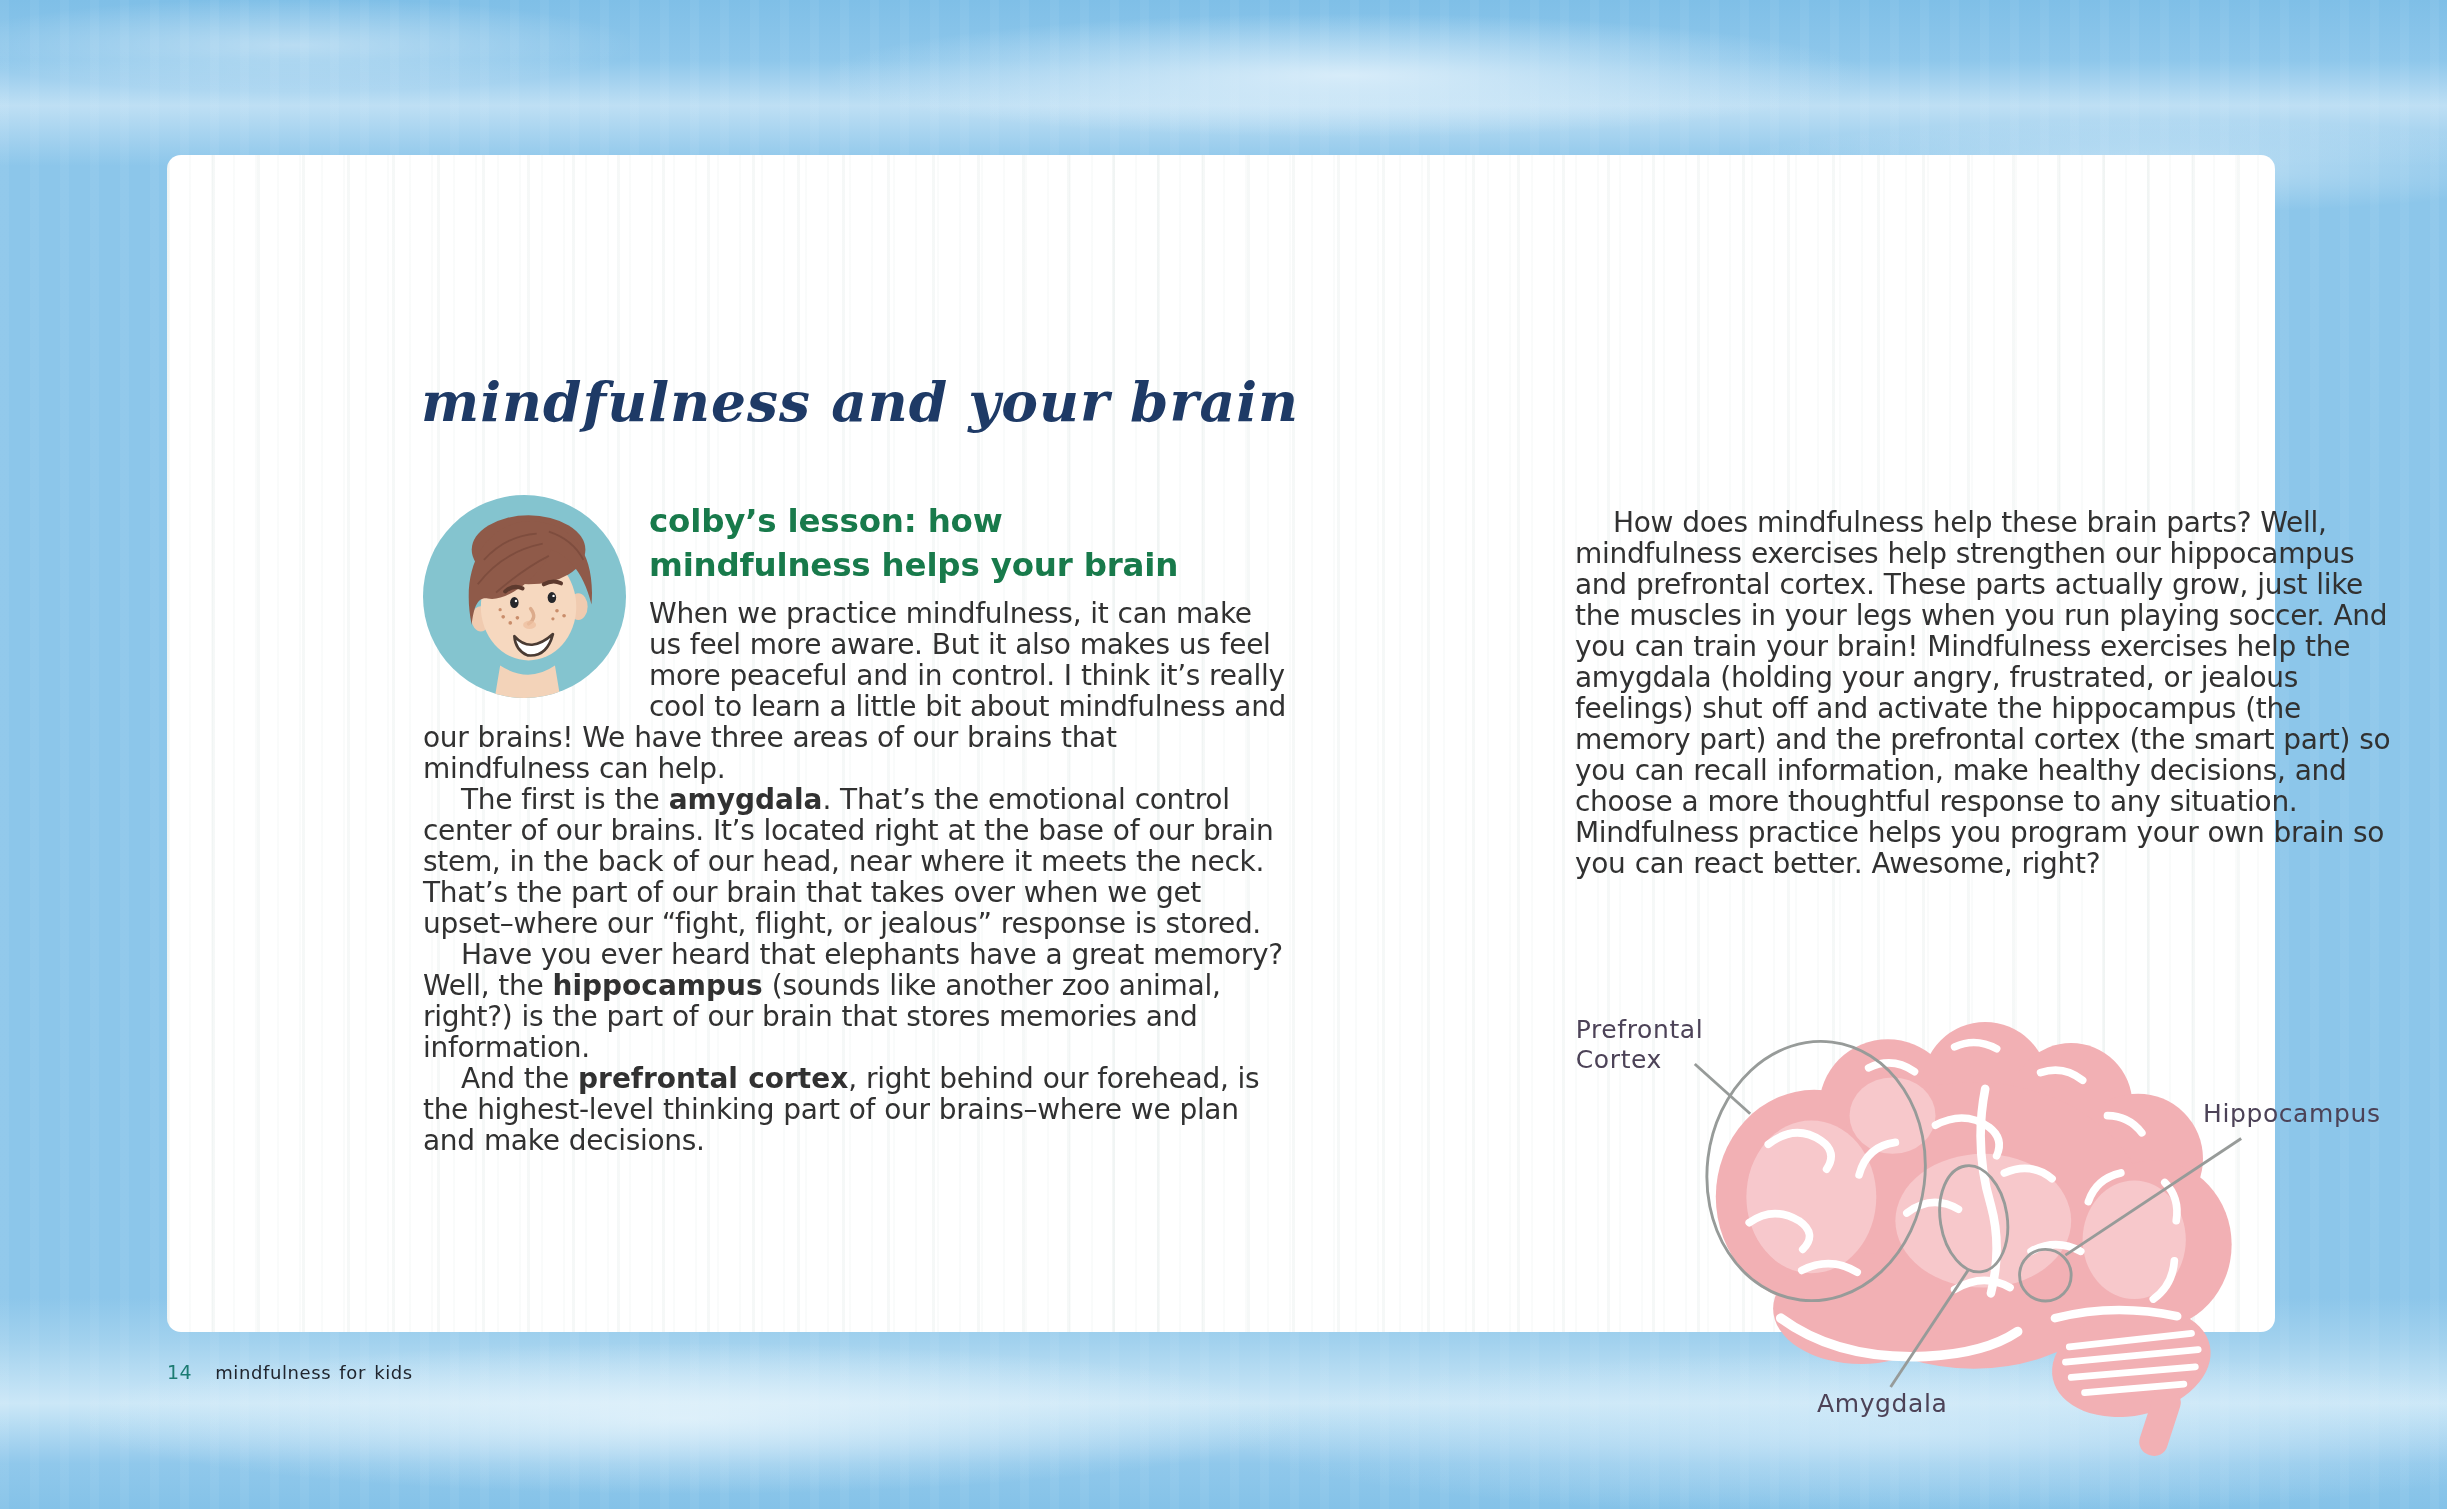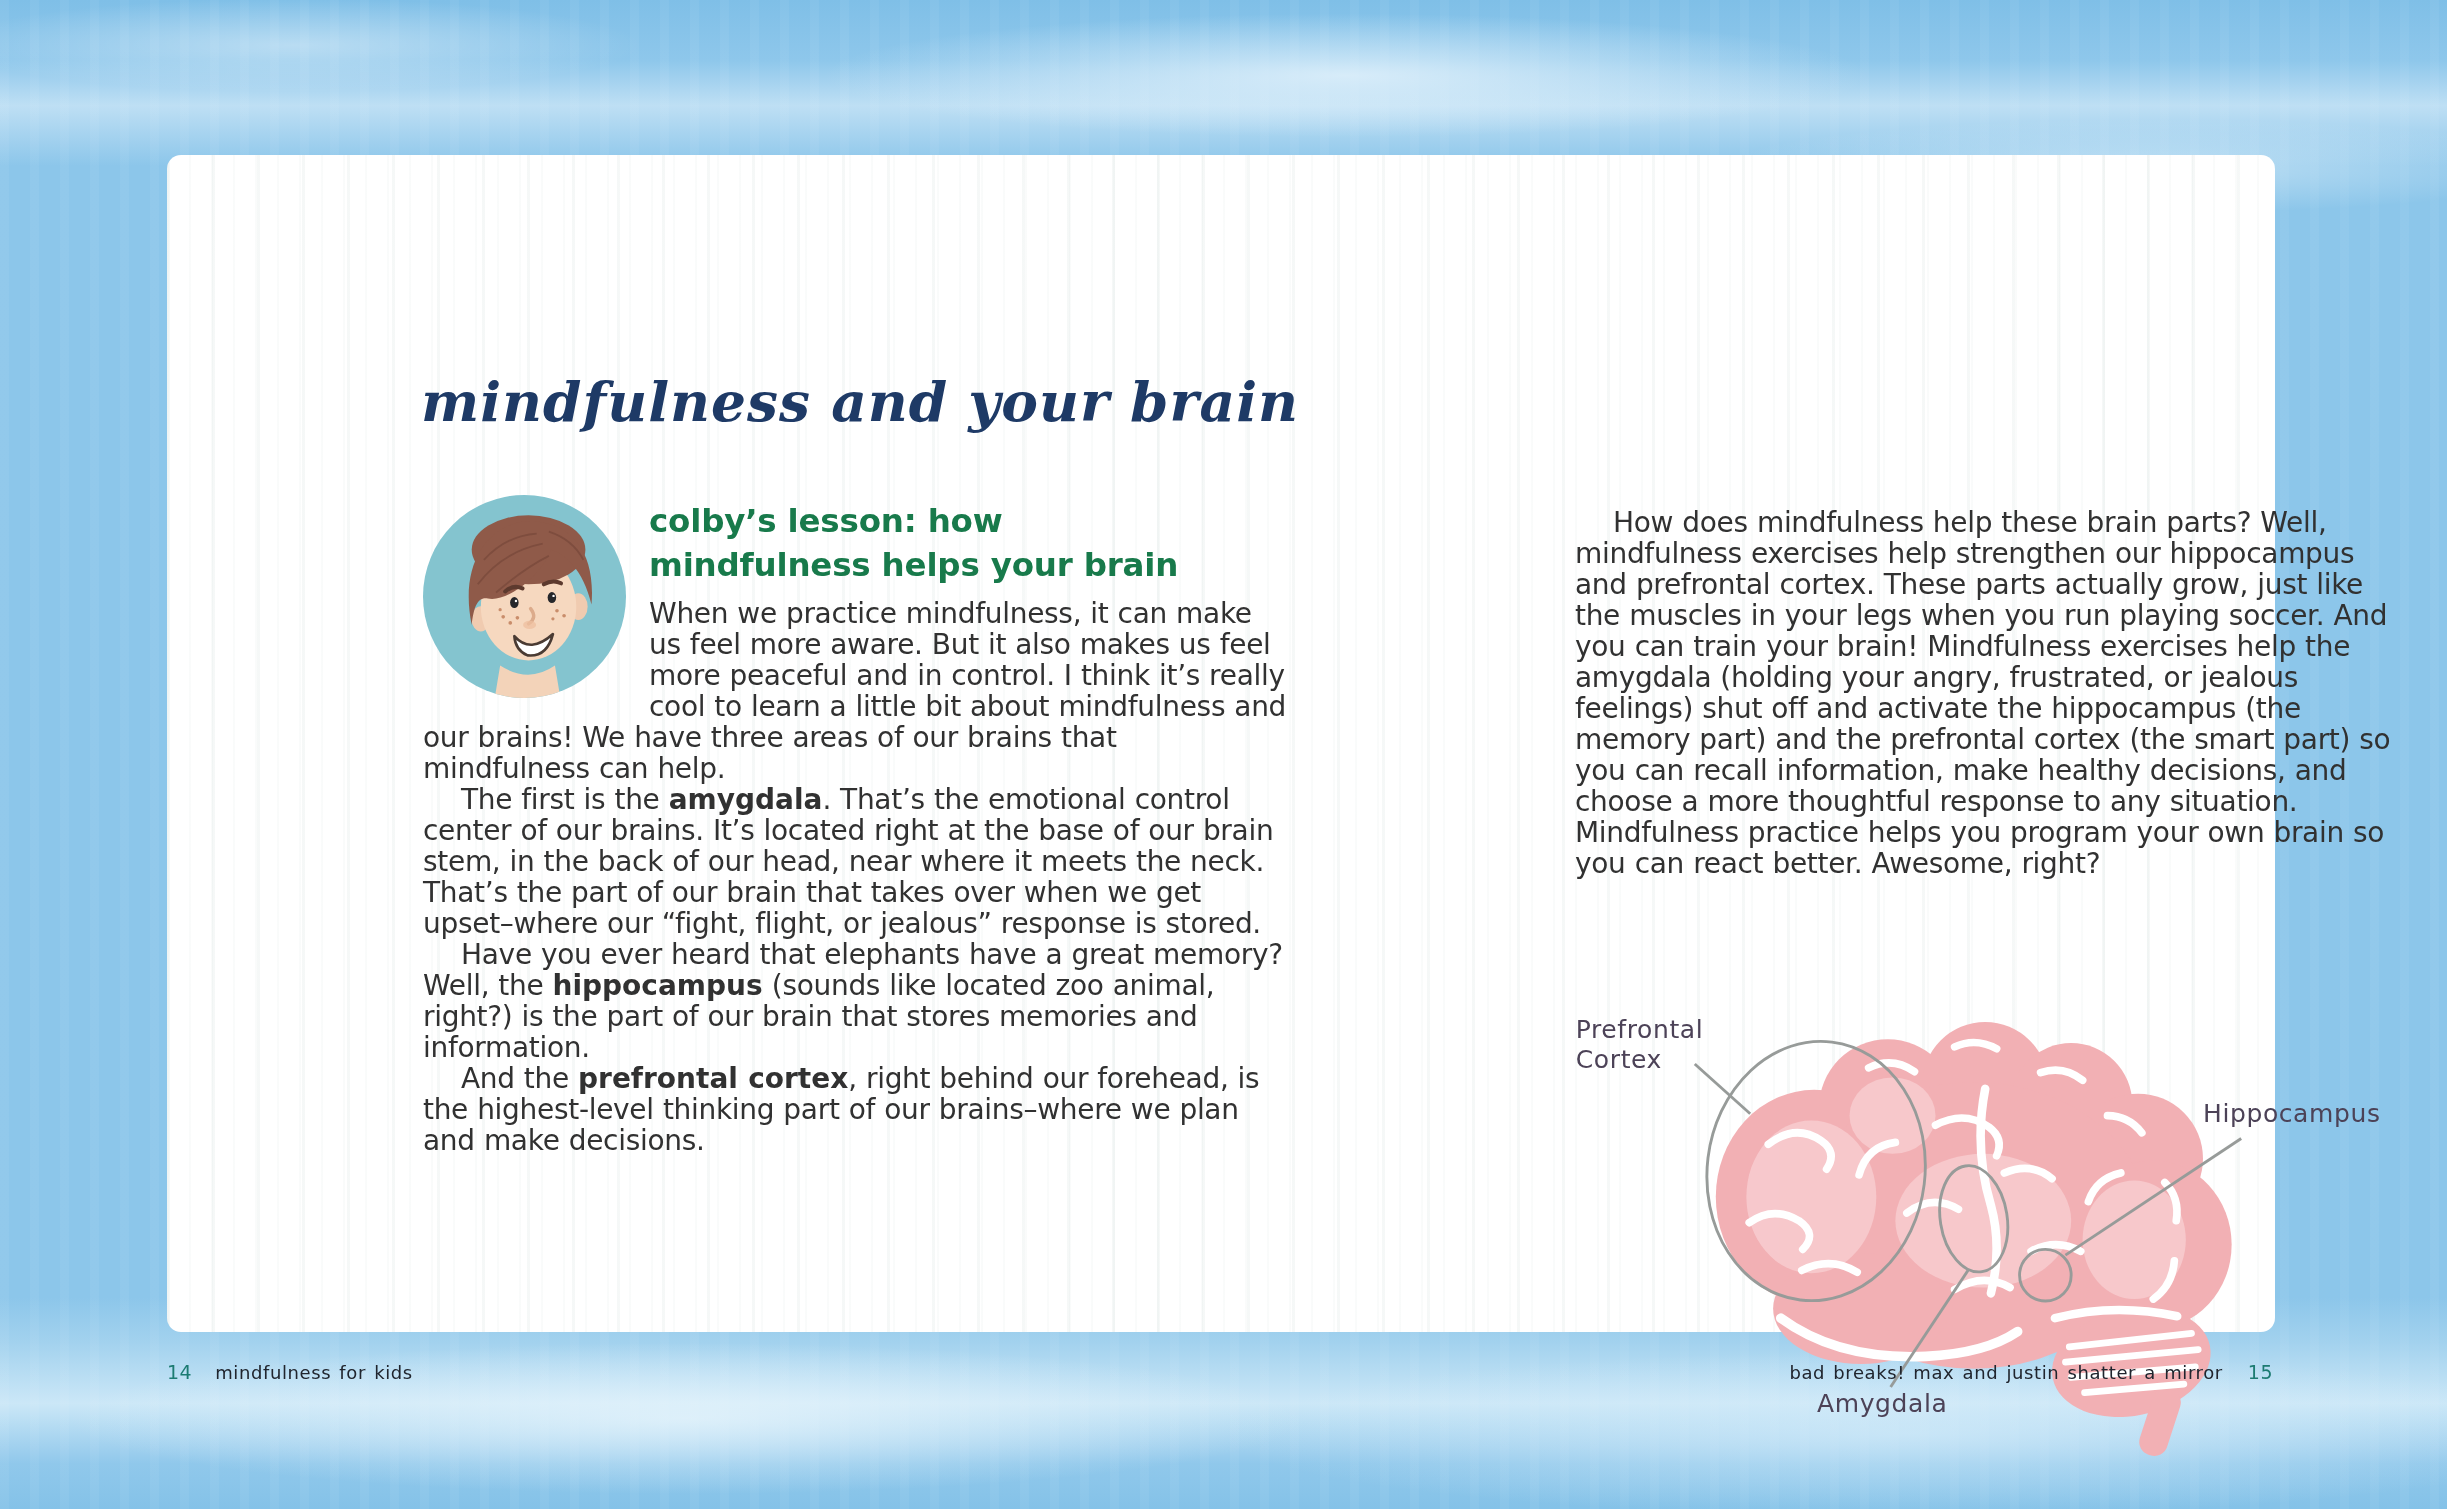--- a/index.html
+++ b/index.html
@@ -105,21 +105,21 @@
             </g>
           </g>
         </svg>
       </div>
 
       <h2 class="lesson-heading">colby’s lesson: how
 mindfulness helps your brain</h2>
 
       <p class="body-par"><span>When we practice mindfulness, it can make us feel more aware. But it also makes us feel more peaceful and in control. I think it’s really cool to learn a little bit about mindfulness and our brains! We have three areas of our brains that mindfulness can help.</span></p>
       <p class="body-par indent"><span>The first is the </span><span class="seg-b">amygdala</span><span>. That’s the emotional control center of our brains. It’s located right at the base of our brain stem, in the back of our head, near where it meets the neck. That’s the part of our brain that takes over when we get upset–where our “fight, flight, or jealous” response is stored.</span></p>
-      <p class="body-par indent"><span>Have you ever heard that elephants have a great memory? Well, the </span><span class="seg-b">hippocampus</span><span> (sounds like located zoo animal, right?) is the part of our brain that stores memories and information.</span></p>
+      <p class="body-par indent"><span>Have you ever heard that elephants have a great memory? Well, the </span><span class="seg-b">hippocampus</span><span> (sounds like another zoo animal, right?) is the part of our brain that stores memories and information.</span></p>
       <p class="body-par indent"><span>And the </span><span class="seg-b">prefrontal cortex</span><span>, right behind our forehead, is the highest-level thinking part of our brains–where we plan and make decisions.</span></p>
     </div>
 
     <div class="right-col">
       <p class="body-par indent"><span>How does mindfulness help these brain parts? Well, mindfulness exercises help strengthen our hippocampus and prefrontal cortex. These parts actually grow, just like the muscles in your legs when you run playing soccer. And you can train your brain! Mindfulness exercises help the amygdala (holding your angry, frustrated, or jealous feelings) shut off and activate the hippocampus (the memory part) and the prefrontal cortex (the smart part) so you can recall information, make healthy decisions, and choose a more thoughtful response to any situation. Mindfulness practice helps you program your own brain so you can react better. Awesome, right?</span></p>
     </div>
 
     <div class="figure">
       <svg width="813" height="470" viewBox="0 0 850 492">
 
@@ -186,19 +186,15 @@
       <div class="diagram-label lab-hippocampus">Hippocampus</div>
       <div class="diagram-label lab-amygdala">Amygdala</div>
     </div>
 
   </div>
 
   <div class="footer footer-left">
     <span class="page-num">14</span>
     <span class="footer-label">mindfulness for kids</span>
   </div>
-  <div class="footer footer-right">
-    <span class="footer-label">bad breaks! max and justin shatter a mirror</span>
-    <span class="page-num">15</span>
-  </div>
 
 </div>
 
 
 </body></html>

